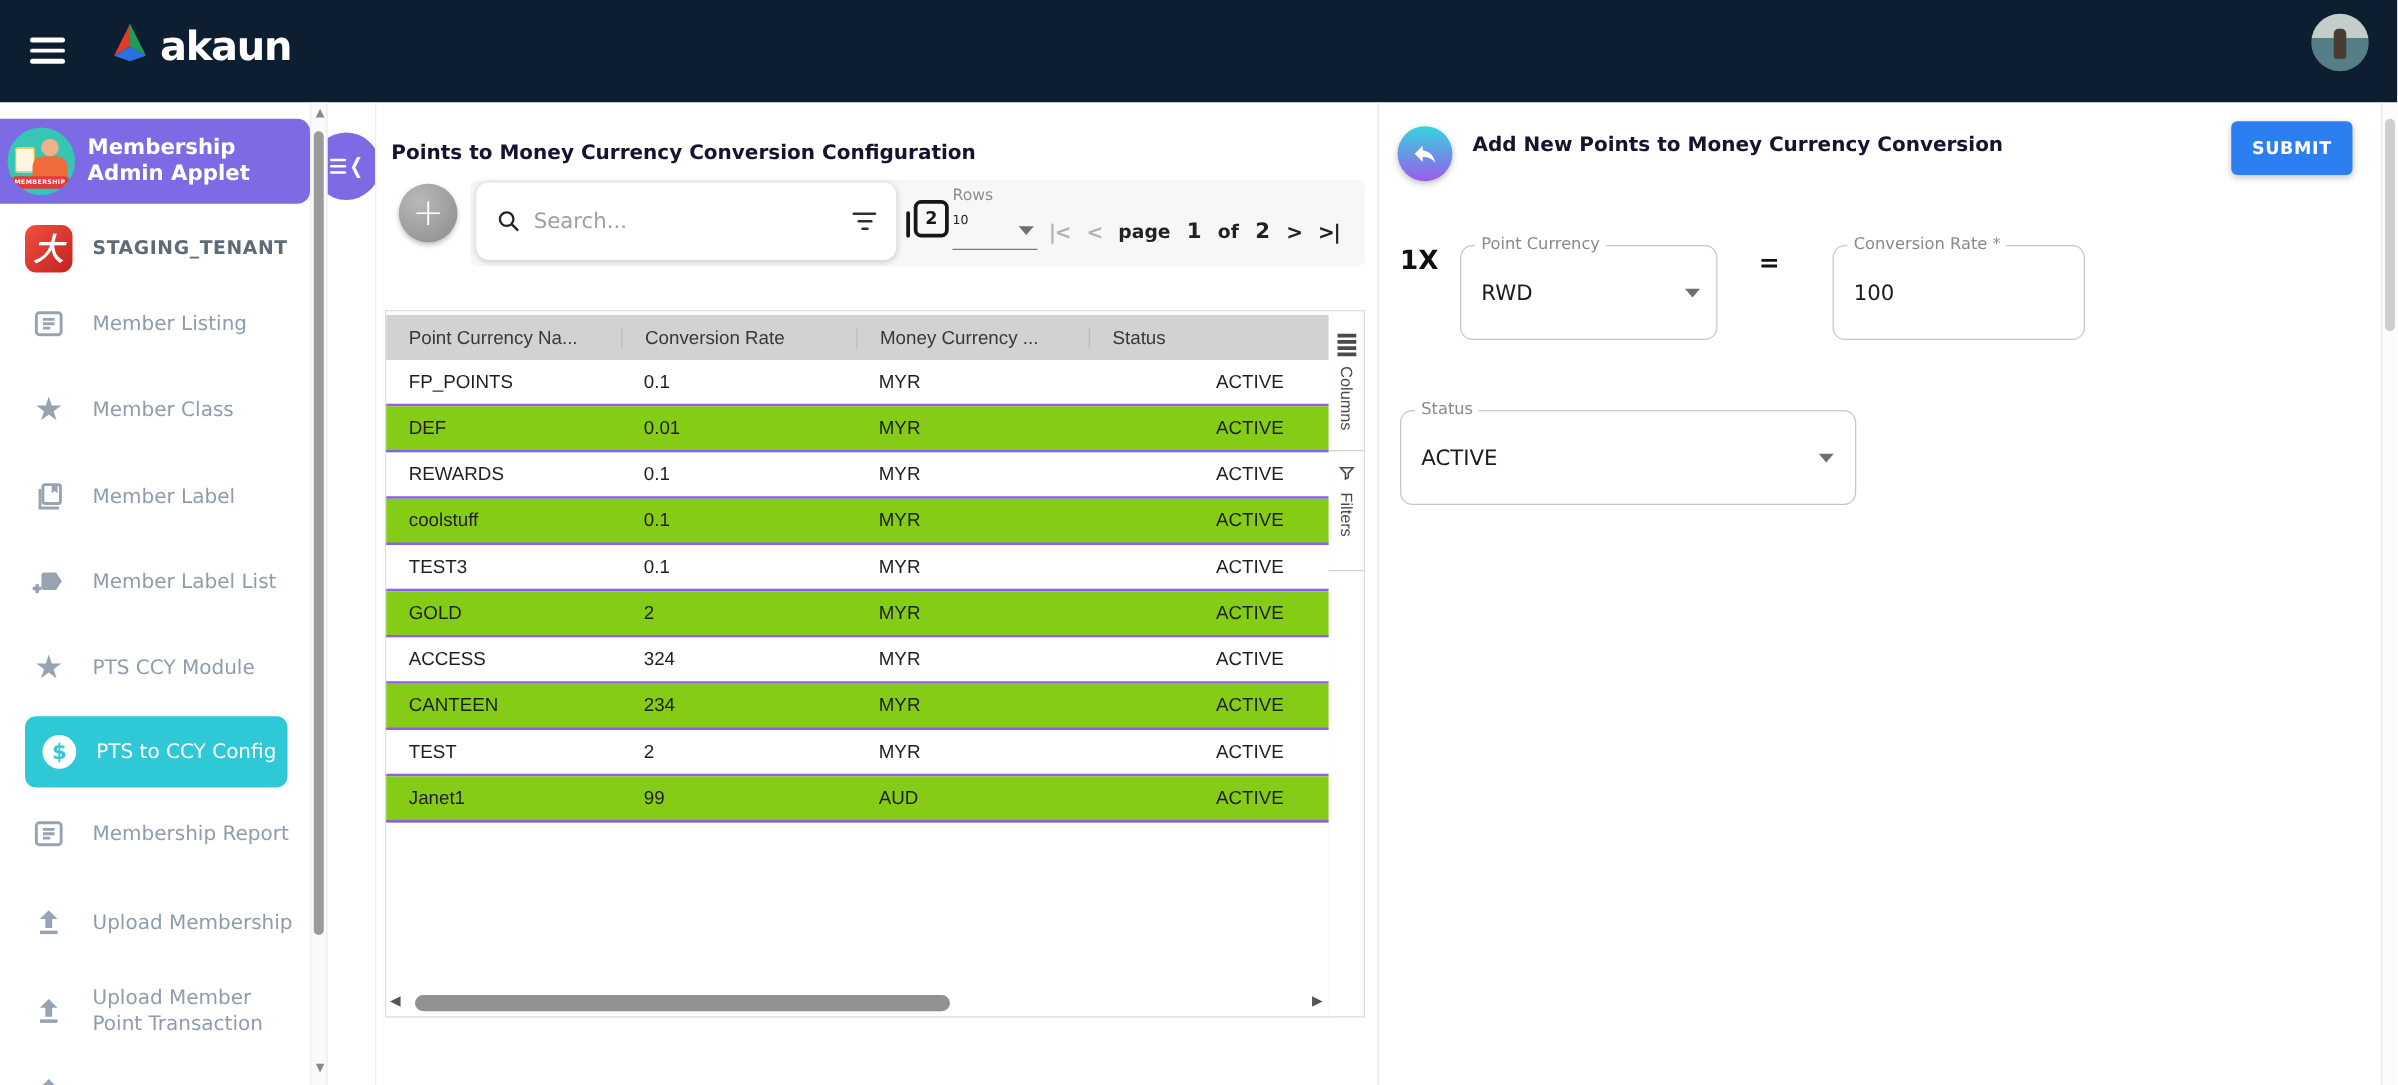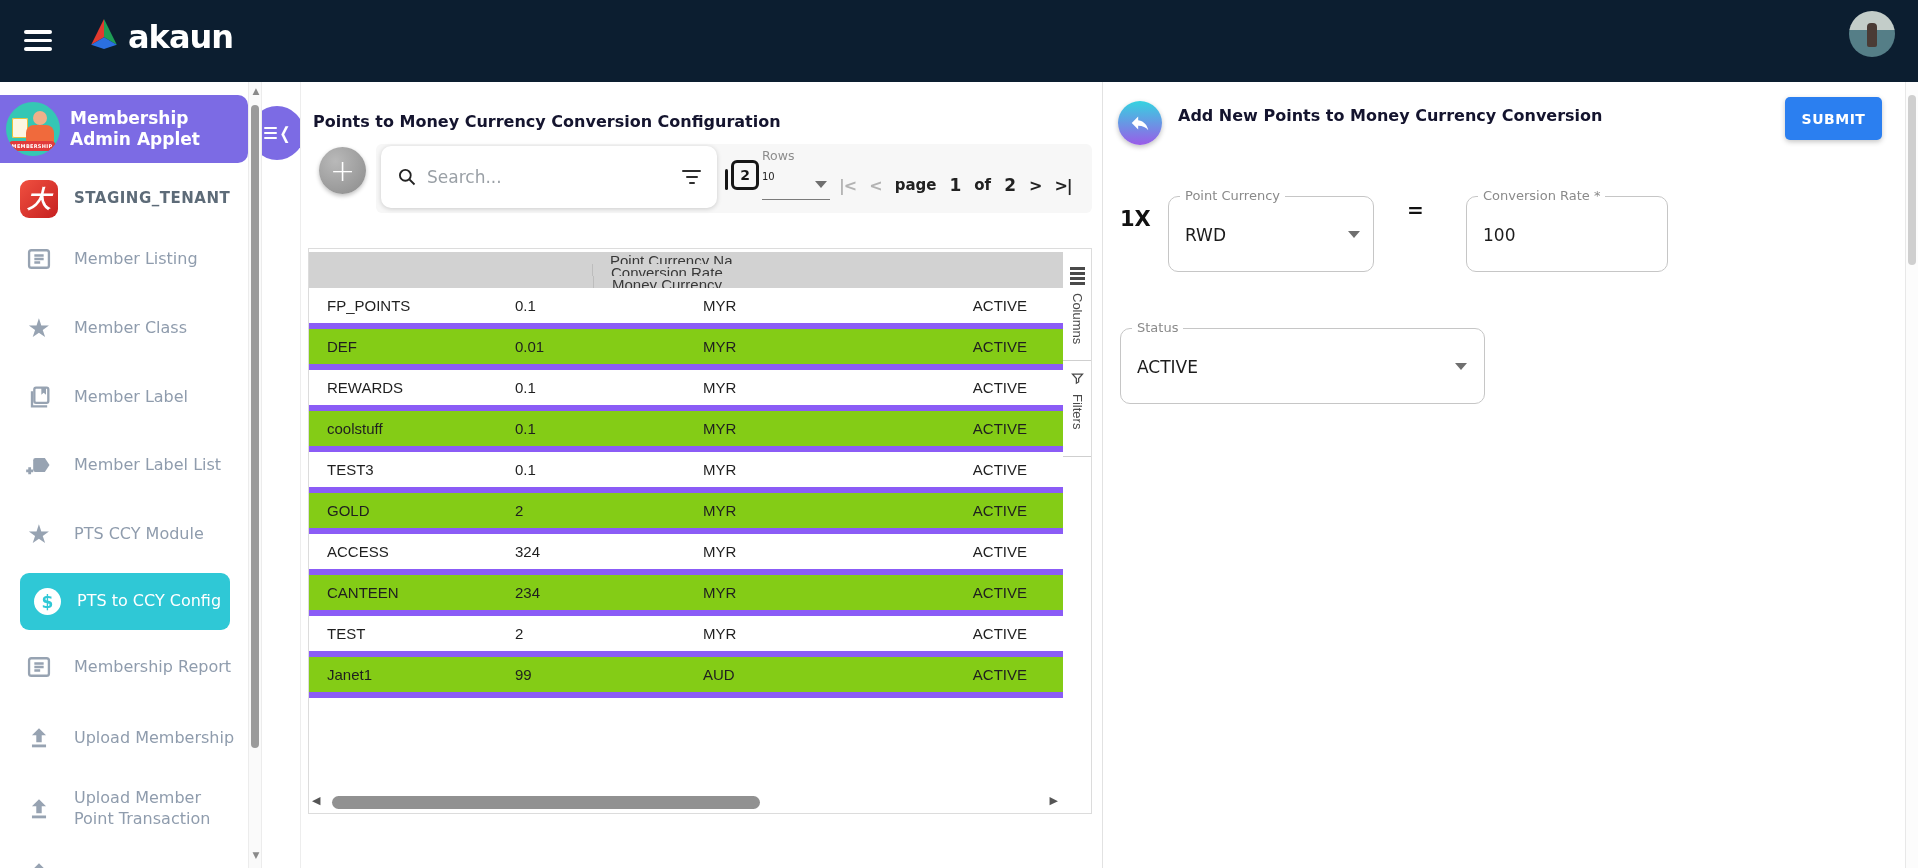--- a/index.html
+++ b/index.html
@@ -76,25 +76,25 @@
   .rows-caret{left:514px;top:99px;cursor:pointer;}
   .pagination{left:538px;top:93px;display:flex;align-items:center;gap:13px;font-size:16px;color:#222;}
   .pg-nav{cursor:pointer;font-weight:600;letter-spacing:-1px;}
   .pg-dis{color:#b3b3b3;}
   .pg-word{font-weight:600;font-size:15px;}
   .pg-num{font-weight:bold;font-size:17px;}
 
   
   .tcard{left:7px;top:166px;width:756px;height:566px;border:1px solid #dcdcdc;box-sizing:border-box;background:#fff;
          font-family:"Liberation Sans",sans-serif;}
-  .thead{display:flex;height:36px;background:#d2d2d2;align-items:center;margin-top:3px;flex-direction:column;}
+  .thead{display:flex;height:36px;background:#d2d2d2;align-items:center;margin-top:3px;}
   .hcell{font-size:15px;color:#383838;padding-left:18px;box-sizing:border-box;white-space:nowrap;overflow:hidden;cursor:pointer;}
   .c0{width:188px;}.c1{width:188px;}.c2{width:186px;}.c3{flex:1;}
   .hcell.c1,.hcell.c2,.hcell.c3{border-left:1px solid #bdbdbd;}
-  .trow{display:flex;height:35px;align-items:center;border-bottom:6px solid #8b5cf6;background:#fff;cursor:pointer;}
+  .trow{display:flex;height:35px;align-items:center;border-bottom:2px solid #8b5cf6;background:#fff;cursor:pointer;}
   .trow.alt{background:#84cc16;justify-content:flex-end;}
   .tcell{font-size:15px;color:#1f1f1f;padding-left:18px;box-sizing:border-box;white-space:nowrap;overflow:hidden;}
   .tcell.c3{text-align:right;padding-right:36px;}
   .hscroll-larr{left:3px;bottom:6px;font-size:11px;color:#555;cursor:pointer;}
   .hscroll-rarr{right:5px;bottom:6px;font-size:11px;color:#555;cursor:pointer;}
   .hscroll-thumb{left:23px;bottom:4px;width:428px;height:13px;border-radius:7px;background:#919191;cursor:grab;}
   .rail{left:762px;top:166px;width:29px;height:566px;background:#fff;border:1px solid #dcdcdc;border-left:none;box-sizing:border-box;}
   .rail-tab{position:absolute;left:0;width:100%;display:flex;flex-direction:column;align-items:center;gap:8px;
             border-bottom:1px solid #cfcfcf;cursor:pointer;box-sizing:border-box;padding:10px 0 12px 0;}
   .vtext{writing-mode:vertical-rl;font-size:13px;color:#4a4a4a;font-family:"Liberation Sans",sans-serif;}
@@ -104,21 +104,21 @@
   
   .rightp{left:1103px;top:82px;width:802px;height:786px;background:#fff;}
   .back-btn{left:15px;top:19px;width:44px;height:44px;border-radius:50%;
             background:linear-gradient(#35d3e0,#9a5ce8);display:flex;align-items:center;justify-content:center;
             box-shadow:0 2px 5px rgba(0,0,0,.25);cursor:pointer;}
   .r-title{left:75px;top:24px;font-size:16px;font-weight:600;color:#14142e;}
   .submit-btn{left:682px;top:15px;width:97px;height:43px;border-radius:5px;background:#2b7ff0;
               color:#fff;font-size:14px;font-weight:bold;letter-spacing:.5px;display:flex;align-items:center;
               justify-content:center;box-shadow:0 2px 5px rgba(33,33,33,.25);cursor:pointer;border:none;
               font-family:"DejaVu Sans",sans-serif;}
-  .mult{left:17px;top:125px;font-size:21px;font-weight:bold;color:#111;}
+  .mult{left:17px;top:114px;font-size:21px;font-weight:bold;color:#111;}
   .equals{left:304px;top:116px;font-size:20px;font-weight:bold;color:#111;}
   .ofield{position:absolute;border:1px solid #c6c6c6;border-radius:10px;background:#fff;cursor:pointer;}
   .flabel{position:absolute;top:-9px;left:11px;background:#fff;padding:0 5px;font-size:13px;color:#8a8a8a;white-space:nowrap;}
   .fvalue{position:absolute;left:16px;top:28px;font-size:17px;color:#1c1c1c;white-space:nowrap;}
   .fcaret{position:absolute;right:13px;top:34px;}
   .f-point{left:65px;top:114px;width:204px;height:74px;}
   .f-rate{left:334px;top:114px;width:200px;height:74px;margin-left:29px;}
   .f-money{left:565px;top:114px;width:200px;height:74px;}
   .f-status{left:17px;top:246px;width:363px;height:74px;}
 

